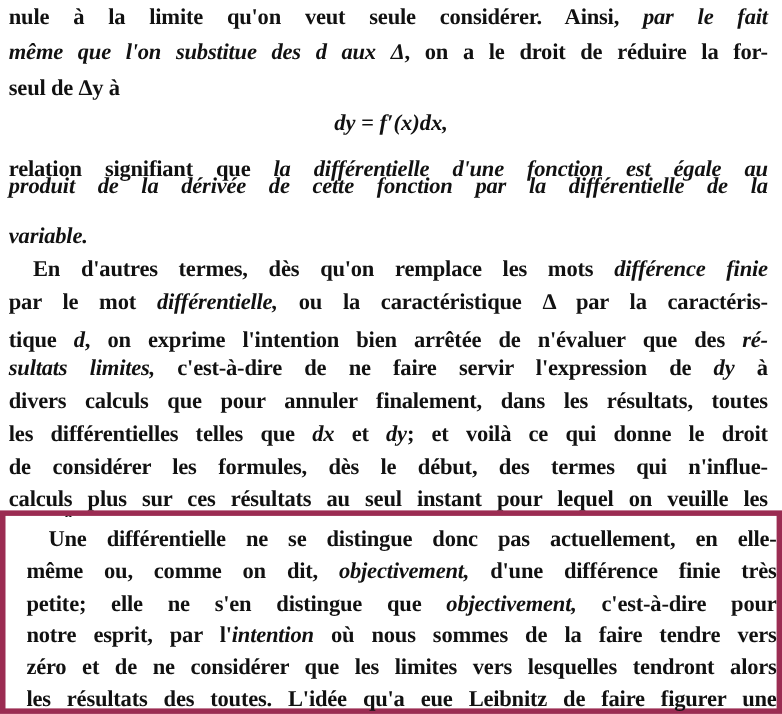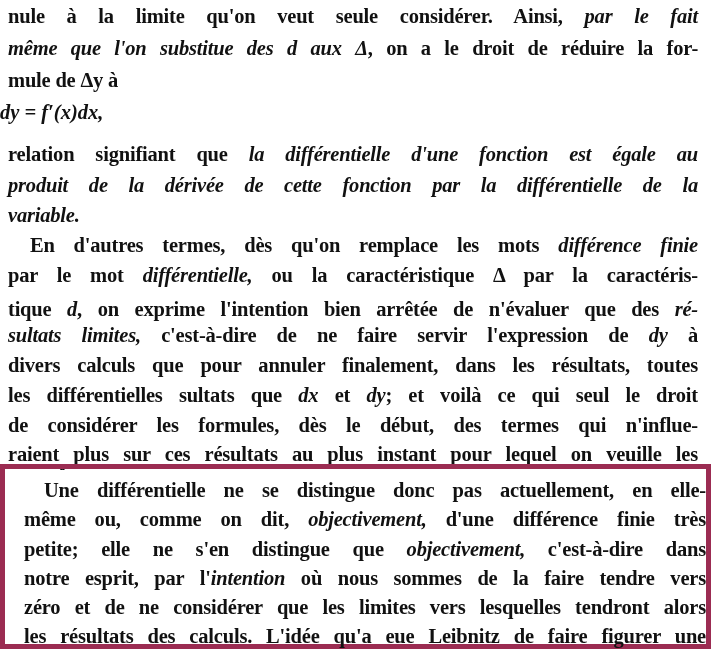--- a/index.html
+++ b/index.html
@@ -24,21 +24,21 @@
       text-align-last: justify;
       font-weight: bold;
       letter-spacing: -0.2px;
       transform-origin: left top;
     }
     .line.last { text-align-last: left; }
     .line.indent { padding-left: 22px; width: 668px; }
     .formula {
       position: absolute;
       left: 0; width: 711px;
-      text-align: left;
+      text-align: center;
       font-size: 20.5px;
       font-style: italic;
       font-weight: bold;
       line-height: 28px;
     }
     i { font-style: italic; }
     .highlight-box {
       position: absolute;
       left: 0px; top: 464px;
       width: 701px; height: 175px;
@@ -49,47 +49,47 @@
     .hl .line.indent { padding-left: 20px; width: 662px; }
   </style>
 </head>
 <body>
 
 <div class="page">
 
   <div>
     <div class="line" style="top:2px"><span>nule à la limite qu'on veut seule considérer. Ainsi, </span><i>par le fait</i></div>
     <div class="line" style="top:34px"><i>même que l'on substitue des d aux Δ</i><span>, on a le droit de réduire la for-</span></div>
-    <div class="line last" style="top:66px"><span>mule de Δy à</span></div>
+    <div class="line last" style="top:66px"><span>seul de Δy à</span></div>
   </div>
 
   <div class="formula" style="top:98px">dy = f′(x)dx,</div>
 
   <div>
     <div class="line" style="top:140px"><span>relation signifiant que </span><i>la différentielle d'une fonction est égale au</i></div>
-    <div class="line" style="top:171px"><i>produit de la dérivée de cette fonction par la différentielle de la</i></div>
+    <div class="line" style="top:155px"><i>produit de la dérivée de cette fonction par la différentielle de la</i></div>
     <div class="line last" style="top:201px"><i>variable.</i></div>
   </div>
 
   <div>
     <div class="line indent" style="top:231px"><span>En d'autres termes, dès qu'on remplace les mots </span><i>différence finie</i></div>
     <div class="line" style="top:261px"><span>par le mot </span><i>différentielle,</i><span> ou la caractéristique Δ par la caractéris-</span></div>
     <div class="line" style="top:295px"><span>tique </span><i>d</i><span>, on exprime l'intention bien arrêtée de n'évaluer que des </span><i>ré-</i></div>
     <div class="line" style="top:321px"><i>sultats limites,</i><span> c'est-à-dire de ne faire servir l'expression de </span><i>dy</i><span> à</span></div>
     <div class="line" style="top:351px"><span>divers calculs que pour annuler finalement, dans les résultats, toutes</span></div>
-    <div class="line" style="top:381px"><span>les différentielles sultats que </span><i>dx</i><span> et </span><i>dy</i><span>; et voilà ce qui seul le droit</span></div>
+    <div class="line" style="top:381px"><span>les différentielles telles que </span><i>dx</i><span> et </span><i>dy</i><span>; et voilà ce qui donne le droit</span></div>
     <div class="line" style="top:411px"><span>de considérer les formules, dès le début, des termes qui n'influe-</span></div>
-    <div class="line" style="top:440px"><span>raient plus sur ces résultats au plus instant pour lequel on veuille les</span></div>
+    <div class="line" style="top:440px"><span>calculs plus sur ces résultats au seul instant pour lequel on veuille les</span></div>
     <div class="line last" style="top:462px; height:8px; overflow:hidden;"><span>connaître.</span></div>
   </div>
 
   <div class="highlight-box"></div>
 
   <div class="hl">
     <div class="line indent" style="top:476px"><span>Une différentielle ne se distingue donc pas actuellement, en elle-</span></div>
     <div class="line" style="top:505px"><span>même ou, comme on dit, </span><i>objectivement,</i><span> d'une différence finie très</span></div>
-    <div class="line" style="top:535px"><span>petite; elle ne s'en distingue que </span><i>objectivement,</i><span> c'est-à-dire dans</span></div>
+    <div class="line" style="top:535px"><span>petite; elle ne s'en distingue que </span><i>objectivement,</i><span> c'est-à-dire pour</span></div>
     <div class="line" style="top:564px"><span>notre esprit, par l'</span><i>intention</i><span> où nous sommes de la faire tendre vers</span></div>
     <div class="line" style="top:593px"><span>zéro et de ne considérer que les limites vers lesquelles tendront alors</span></div>
-    <div class="line" style="top:622px"><span>les résultats des calculs. L'idée qu'a eue Leibnitz de faire figurer une</span></div>
+    <div class="line" style="top:622px"><span>les résultats des toutes. L'idée qu'a eue Leibnitz de faire figurer une</span></div>
   </div>
 
 </div>
 
 </body></html>

